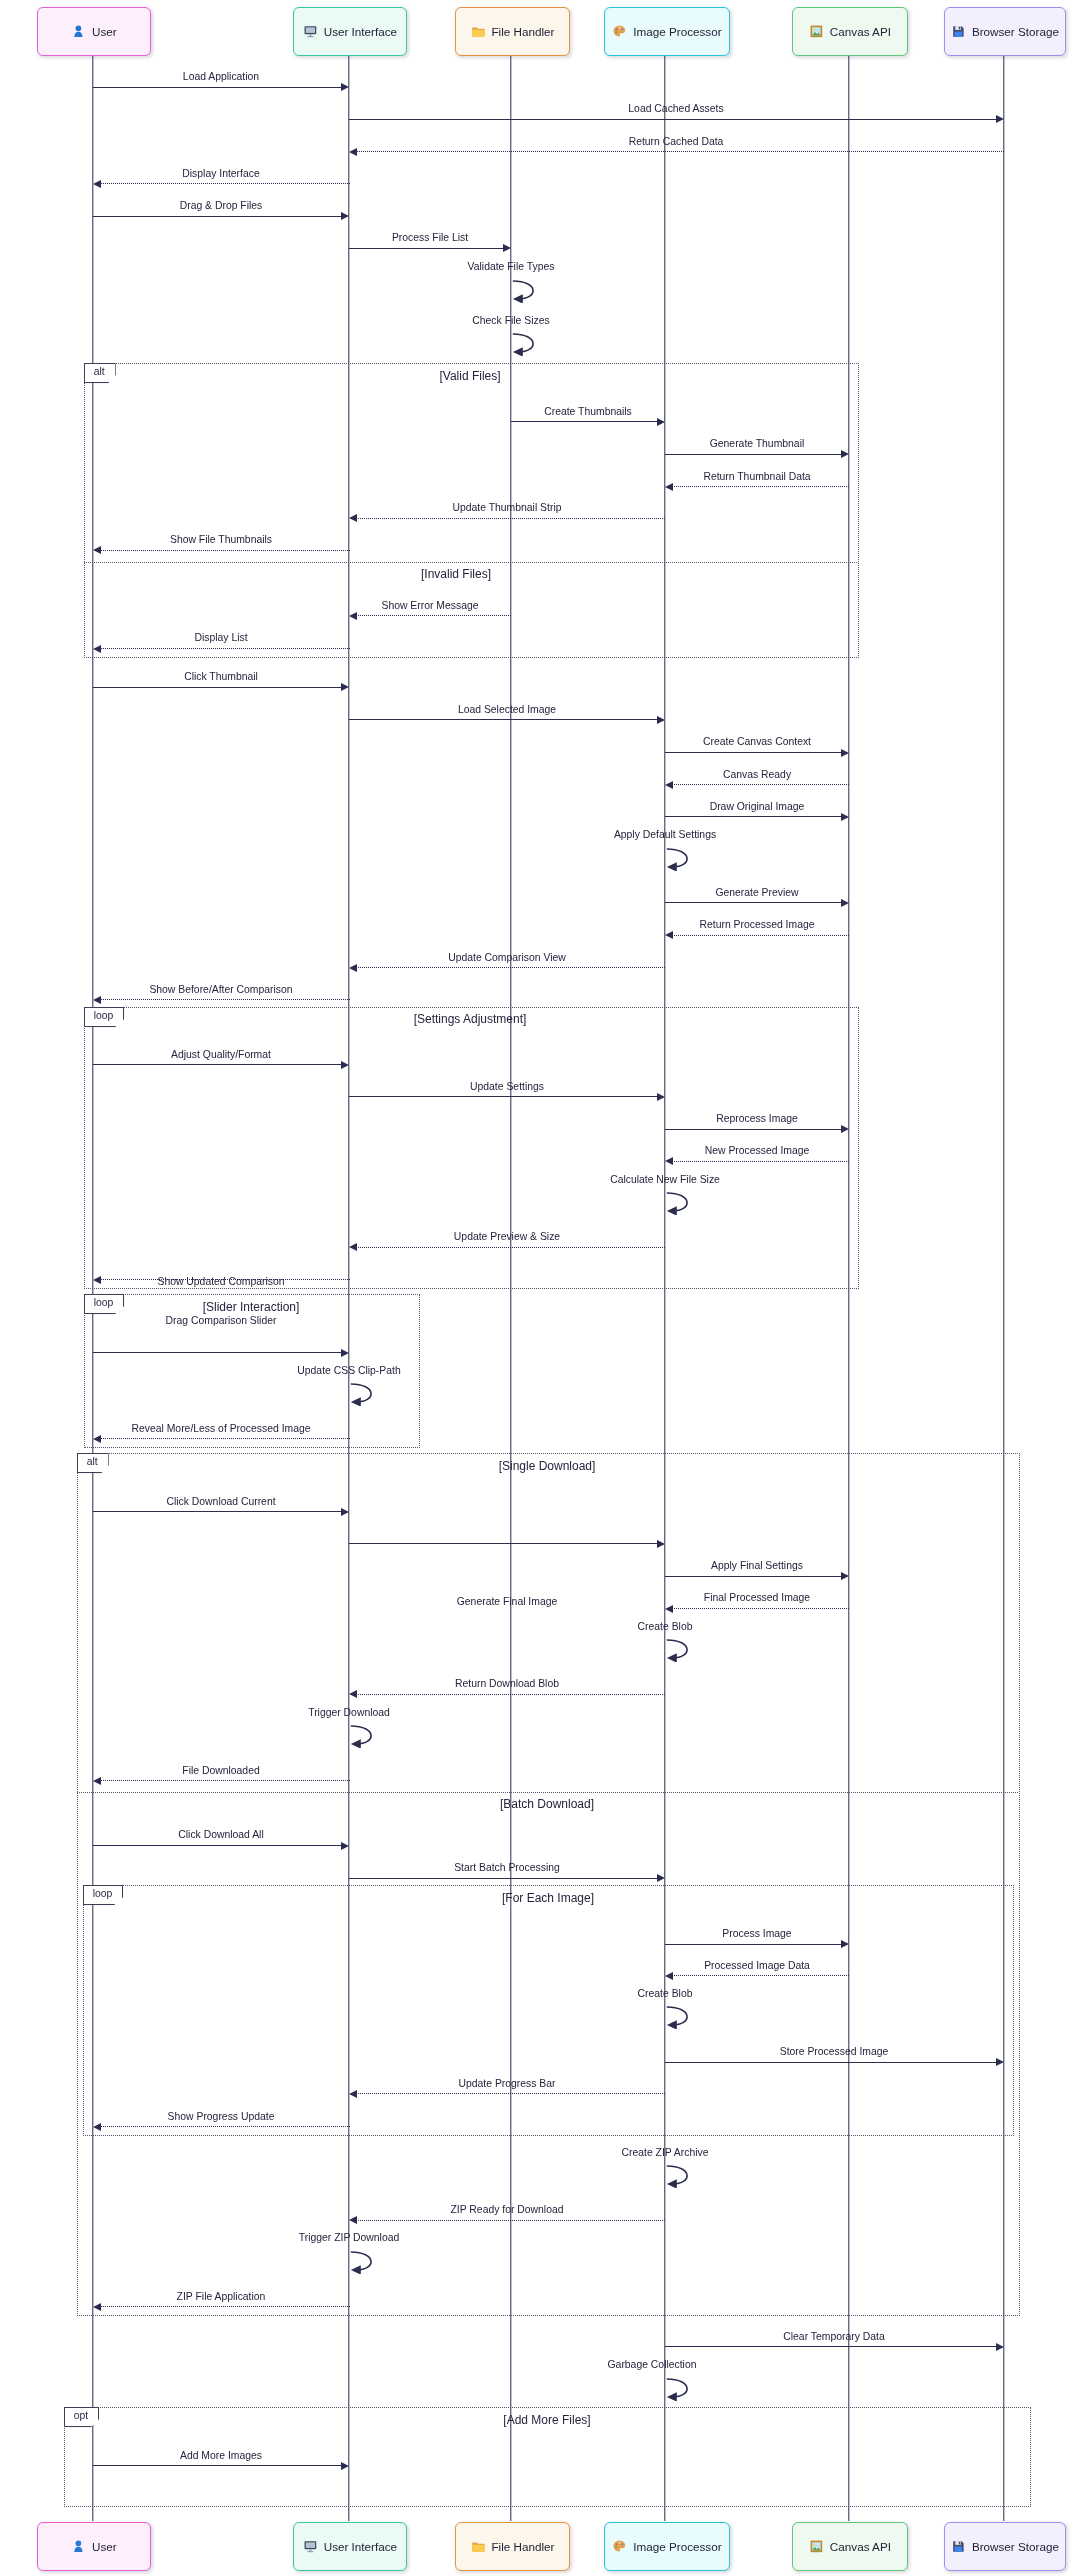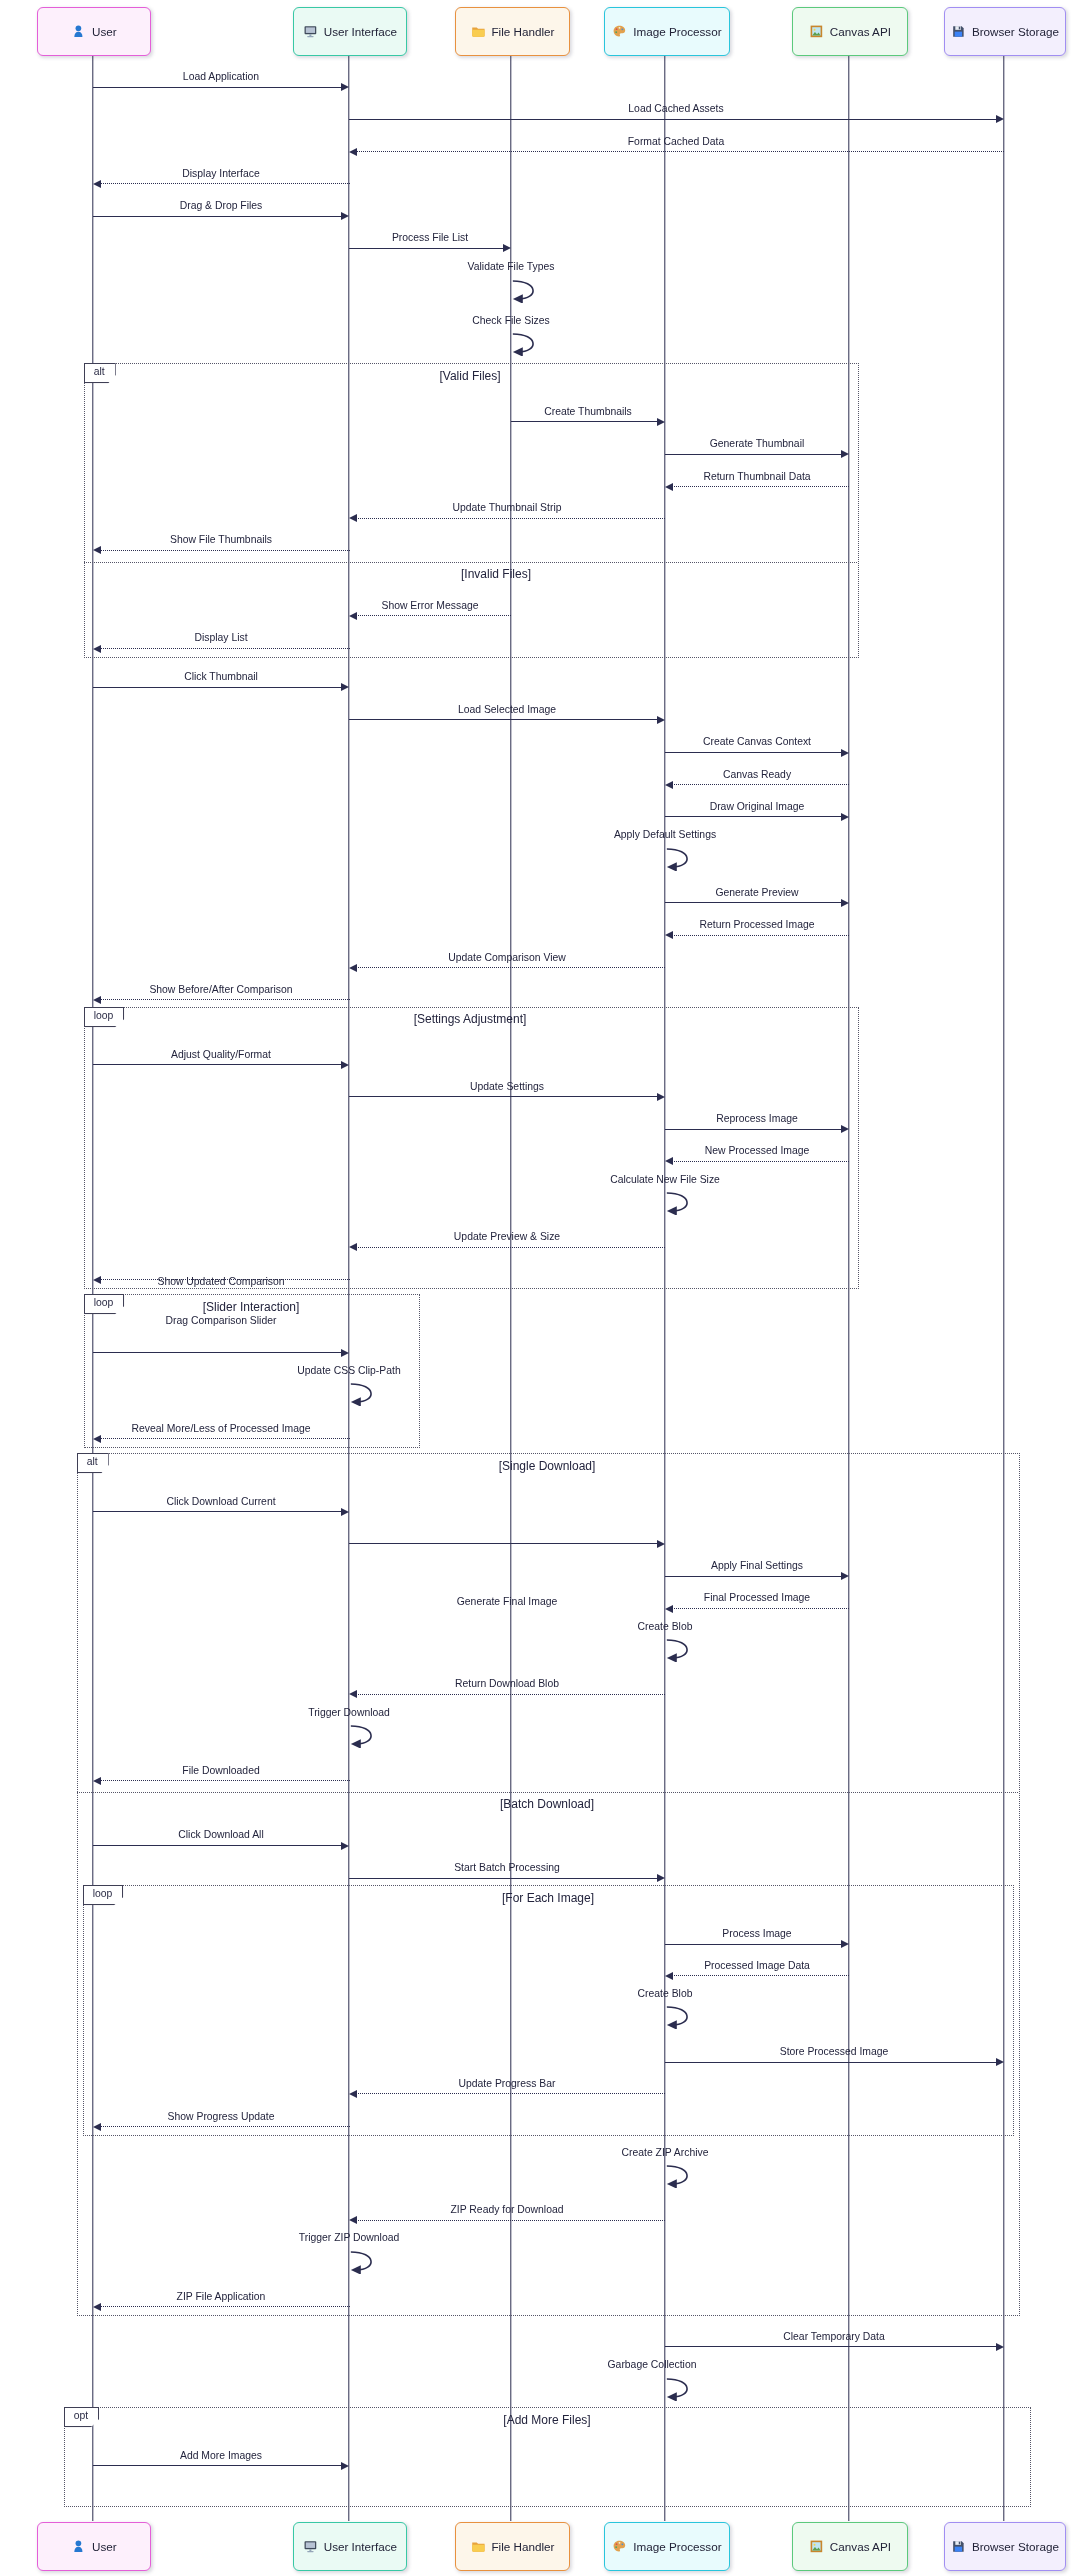--- a/index.html
+++ b/index.html
@@ -159,21 +159,21 @@
           <rect x="12.6" y="4.4" width="2.4" height="4.2" fill="#44506a"></rect>
           <rect x="6" y="12.4" width="12" height="8.1" fill="#3b82f6"></rect>
         </svg>
       </span>
       <span class="participant-label">Browser Storage</span>
     </div>
     <div class="frame" style="left: 84px; top: 363px; width: 773px; height: 293px; z-index: 1;"></div>
     <div class="frame-tab" style="left: 84px; top: 363px; z-index: 3;">alt</div>
     <div class="frame-cond" style="left: 470px; top: 369px; z-index: 2;">[Valid Files]</div>
     <div class="frame-divider" style="left: 84px; top: 562px; width: 773px; z-index: 1;"></div>
-    <div class="frame-cond" style="left: 496px; top: 567px; z-index: 2;">[Invalid Files]</div>
+    <div class="frame-cond" style="left: 456px; top: 567px; z-index: 2;">[Invalid Files]</div>
     <div class="frame" style="left: 84px; top: 1007px; width: 773px; height: 280px; z-index: 1;"></div>
     <div class="frame-tab" style="left: 84px; top: 1007px; z-index: 3;">loop</div>
     <div class="frame-cond" style="left: 470px; top: 1012px; z-index: 2;">[Settings Adjustment]</div>
     <div class="frame" style="left: 84px; top: 1294px; width: 334px; height: 152px; z-index: 1;"></div>
     <div class="frame-tab" style="left: 84px; top: 1294px; z-index: 3;">loop</div>
     <div class="frame-cond" style="left: 251px; top: 1300px; z-index: 2;">[Slider Interaction]</div>
     <div class="frame" style="left: 77px; top: 1453px; width: 941px; height: 861px; z-index: 1;"></div>
     <div class="frame-tab" style="left: 77px; top: 1453px; z-index: 3;">alt</div>
     <div class="frame-cond" style="left: 547px; top: 1459px; z-index: 2;">[Single Download]</div>
     <div class="frame-divider" style="left: 77px; top: 1792px; width: 941px; z-index: 1;"></div>
@@ -185,21 +185,21 @@
     <div class="frame-tab" style="left: 64px; top: 2407px; z-index: 3;">opt</div>
     <div class="frame-cond" style="left: 547px; top: 2413px; z-index: 2;">[Add More Files]</div>
     <div class="msg-line solid" style="left: 93px; top: 87px; width: 250px; border-top-color: rgb(43, 45, 79); z-index: 2; margin-left: 0px;"></div>
     <div class="arrowhead" style="left: 341px; top: 83px; border-left: 8px solid rgb(43, 45, 79); z-index: 2;"></div>
     <div class="msg-label" style="left: 221px; top: 71px; z-index: 2;">Load Application</div>
     <div class="msg-line solid" style="left: 349px; top: 119px; width: 648px; border-top-color: rgb(43, 45, 79); z-index: 2; margin-left: 0px;"></div>
     <div class="arrowhead" style="left: 996px; top: 115px; border-left: 8px solid rgb(43, 45, 79); z-index: 2;"></div>
     <div class="msg-label" style="left: 676px; top: 103px; z-index: 2;">Load Cached Assets</div>
     <div class="msg-line dashed" style="left: 349px; top: 151px; width: 648px; border-top-color: rgb(43, 45, 79); z-index: 2; margin-left: 6.7px;"></div>
     <div class="arrowhead" style="left: 349px; top: 148px; border-right: 8px solid rgb(43, 45, 79); z-index: 2;"></div>
-    <div class="msg-label" style="left: 676px; top: 136px; z-index: 2;">Format Cached Data</div>
+    <div class="msg-label" style="left: 676px; top: 136px; z-index: 2;">Return Cached Data</div>
     <div class="msg-line dashed" style="left: 93px; top: 183px; width: 250px; border-top-color: rgb(43, 45, 79); z-index: 2; margin-left: 6.7px;"></div>
     <div class="arrowhead" style="left: 93px; top: 180px; border-right: 8px solid rgb(43, 45, 79); z-index: 2;"></div>
     <div class="msg-label" style="left: 221px; top: 168px; z-index: 2;">Display Interface</div>
     <div class="msg-line solid" style="left: 93px; top: 216px; width: 250px; border-top-color: rgb(43, 45, 79); z-index: 2; margin-left: 0px;"></div>
     <div class="arrowhead" style="left: 341px; top: 212px; border-left: 8px solid rgb(43, 45, 79); z-index: 2;"></div>
     <div class="msg-label" style="left: 221px; top: 200px; z-index: 2;">Drag &amp; Drop Files</div>
     <div class="msg-line solid" style="left: 349px; top: 248px; width: 155px; border-top-color: rgb(43, 45, 79); z-index: 2; margin-left: 0px;"></div>
     <div class="arrowhead" style="left: 503px; top: 244px; border-left: 8px solid rgb(43, 45, 79); z-index: 2;"></div>
     <div class="msg-label" style="left: 430px; top: 232px; z-index: 2;">Process File List</div>
     <div class="msg-label" style="left: 511px; top: 261px; z-index: 2;">Validate File Types</div>

